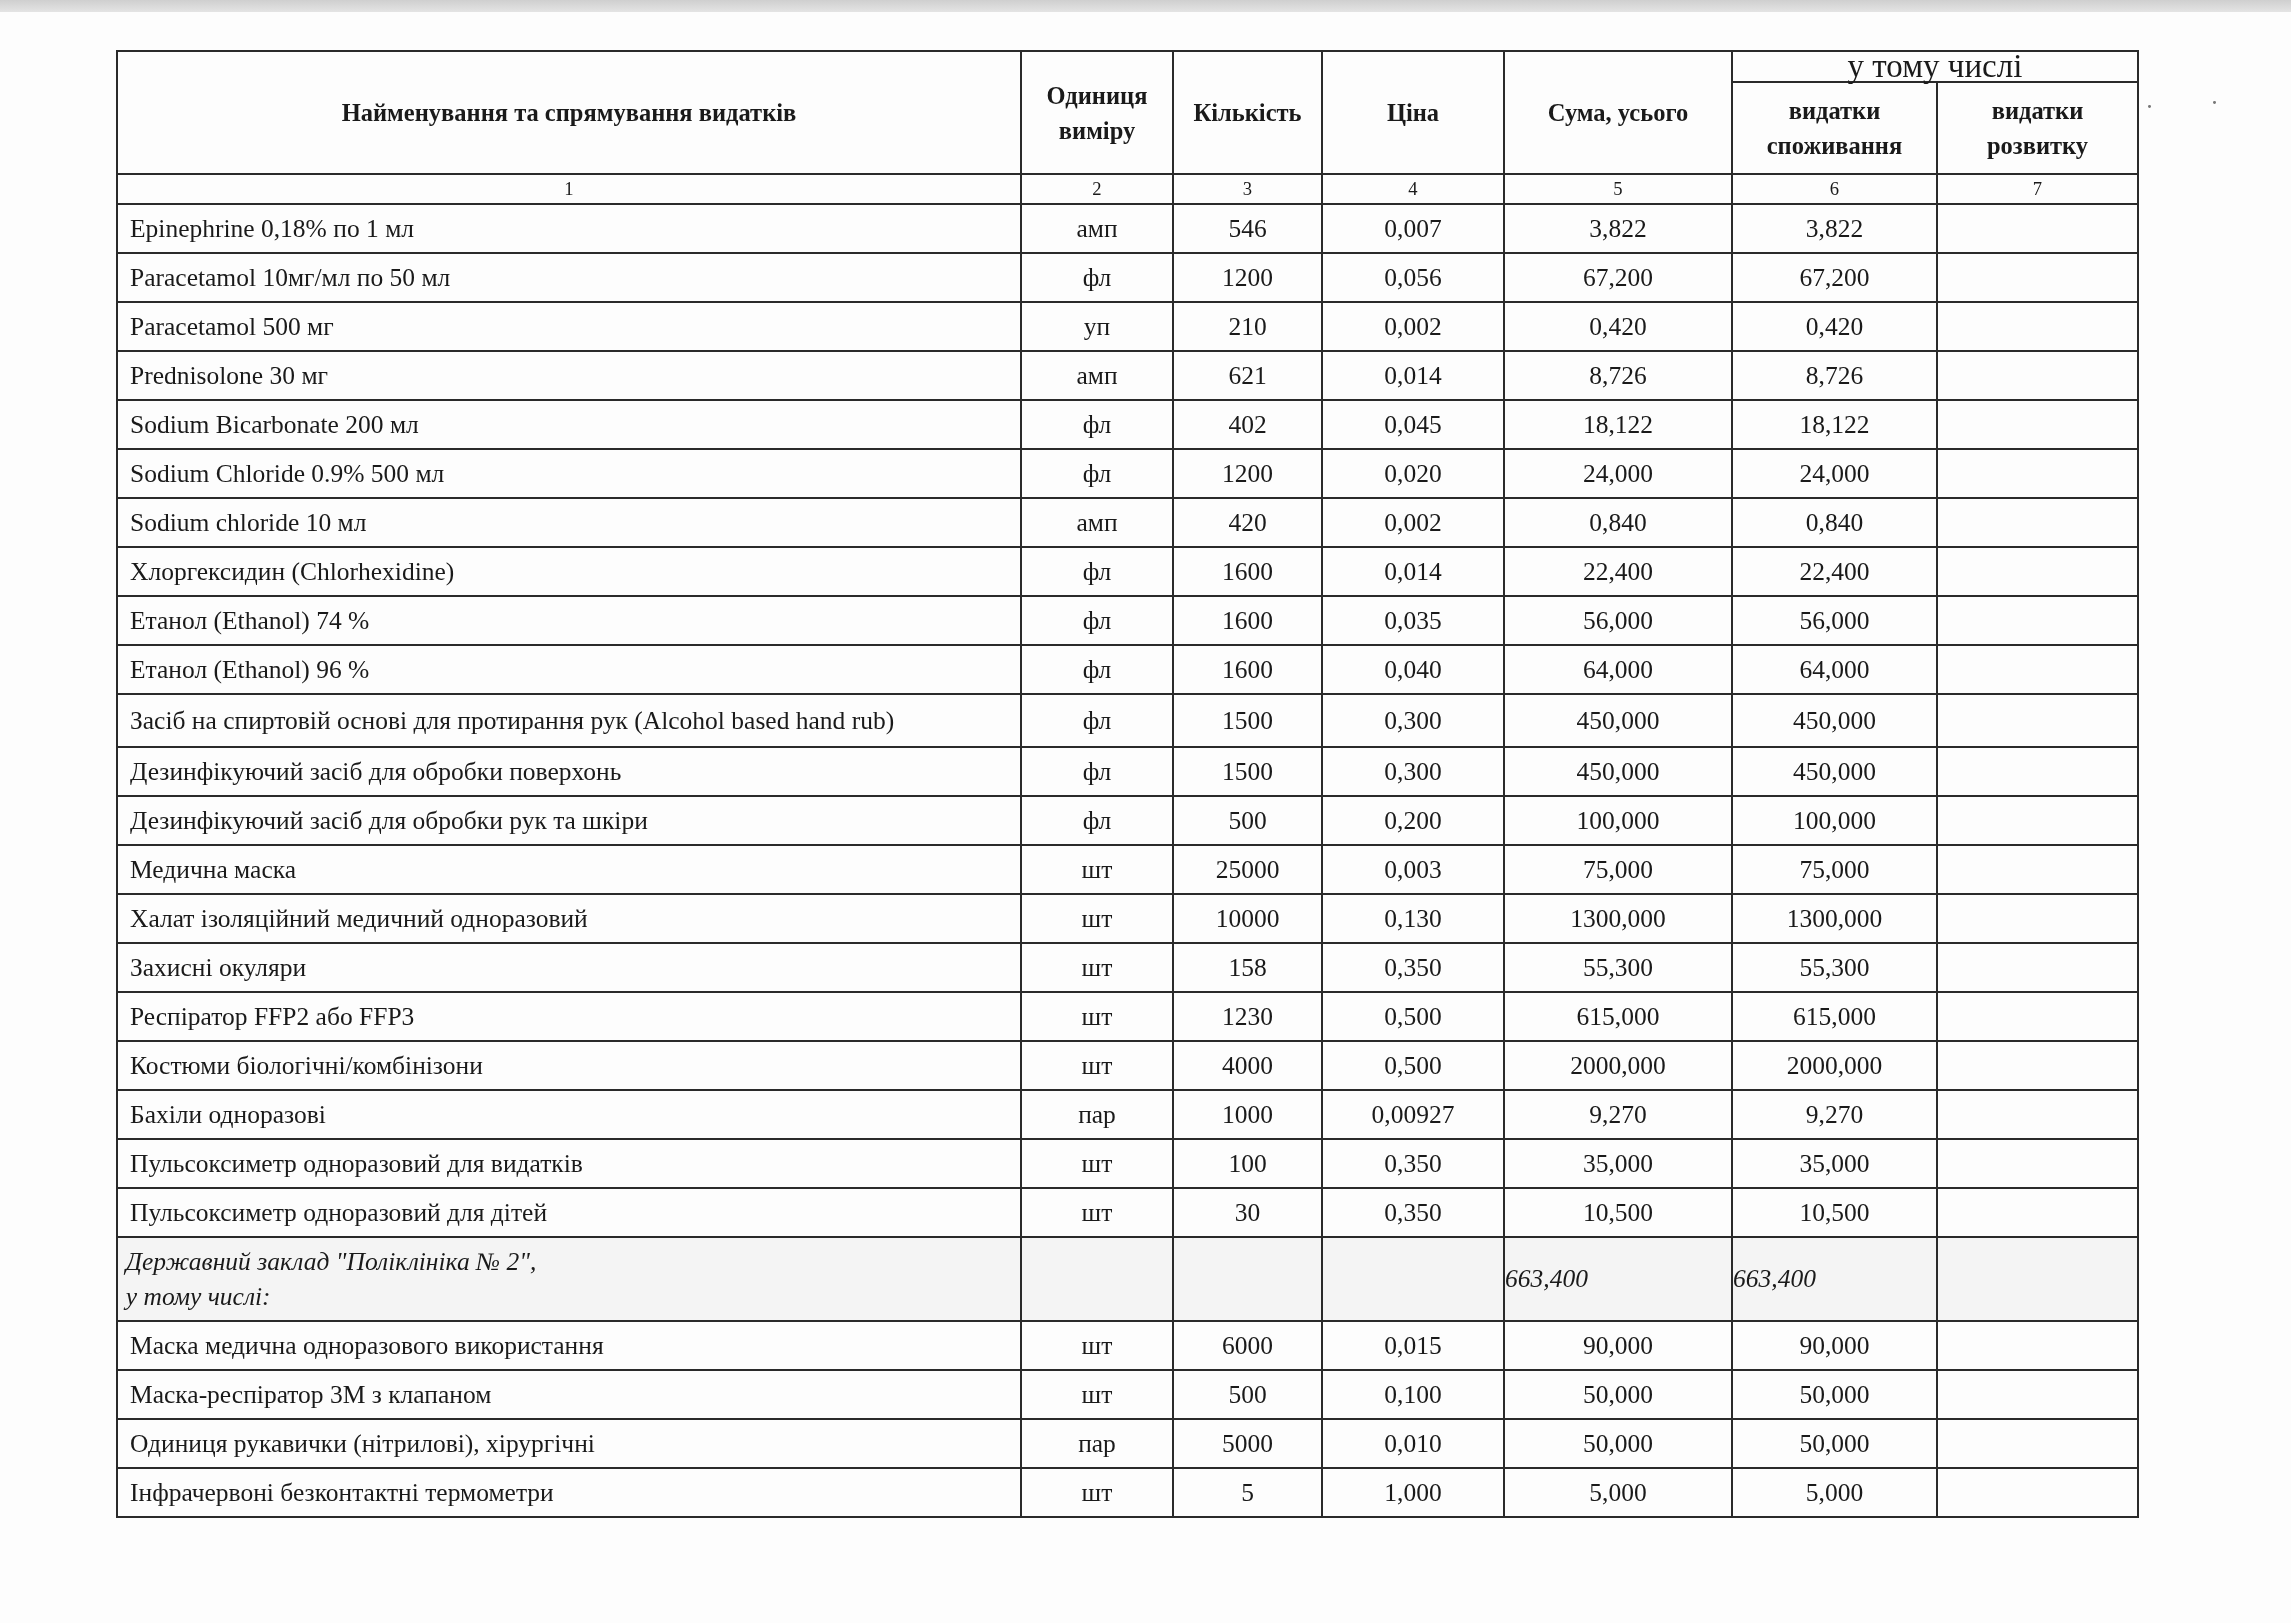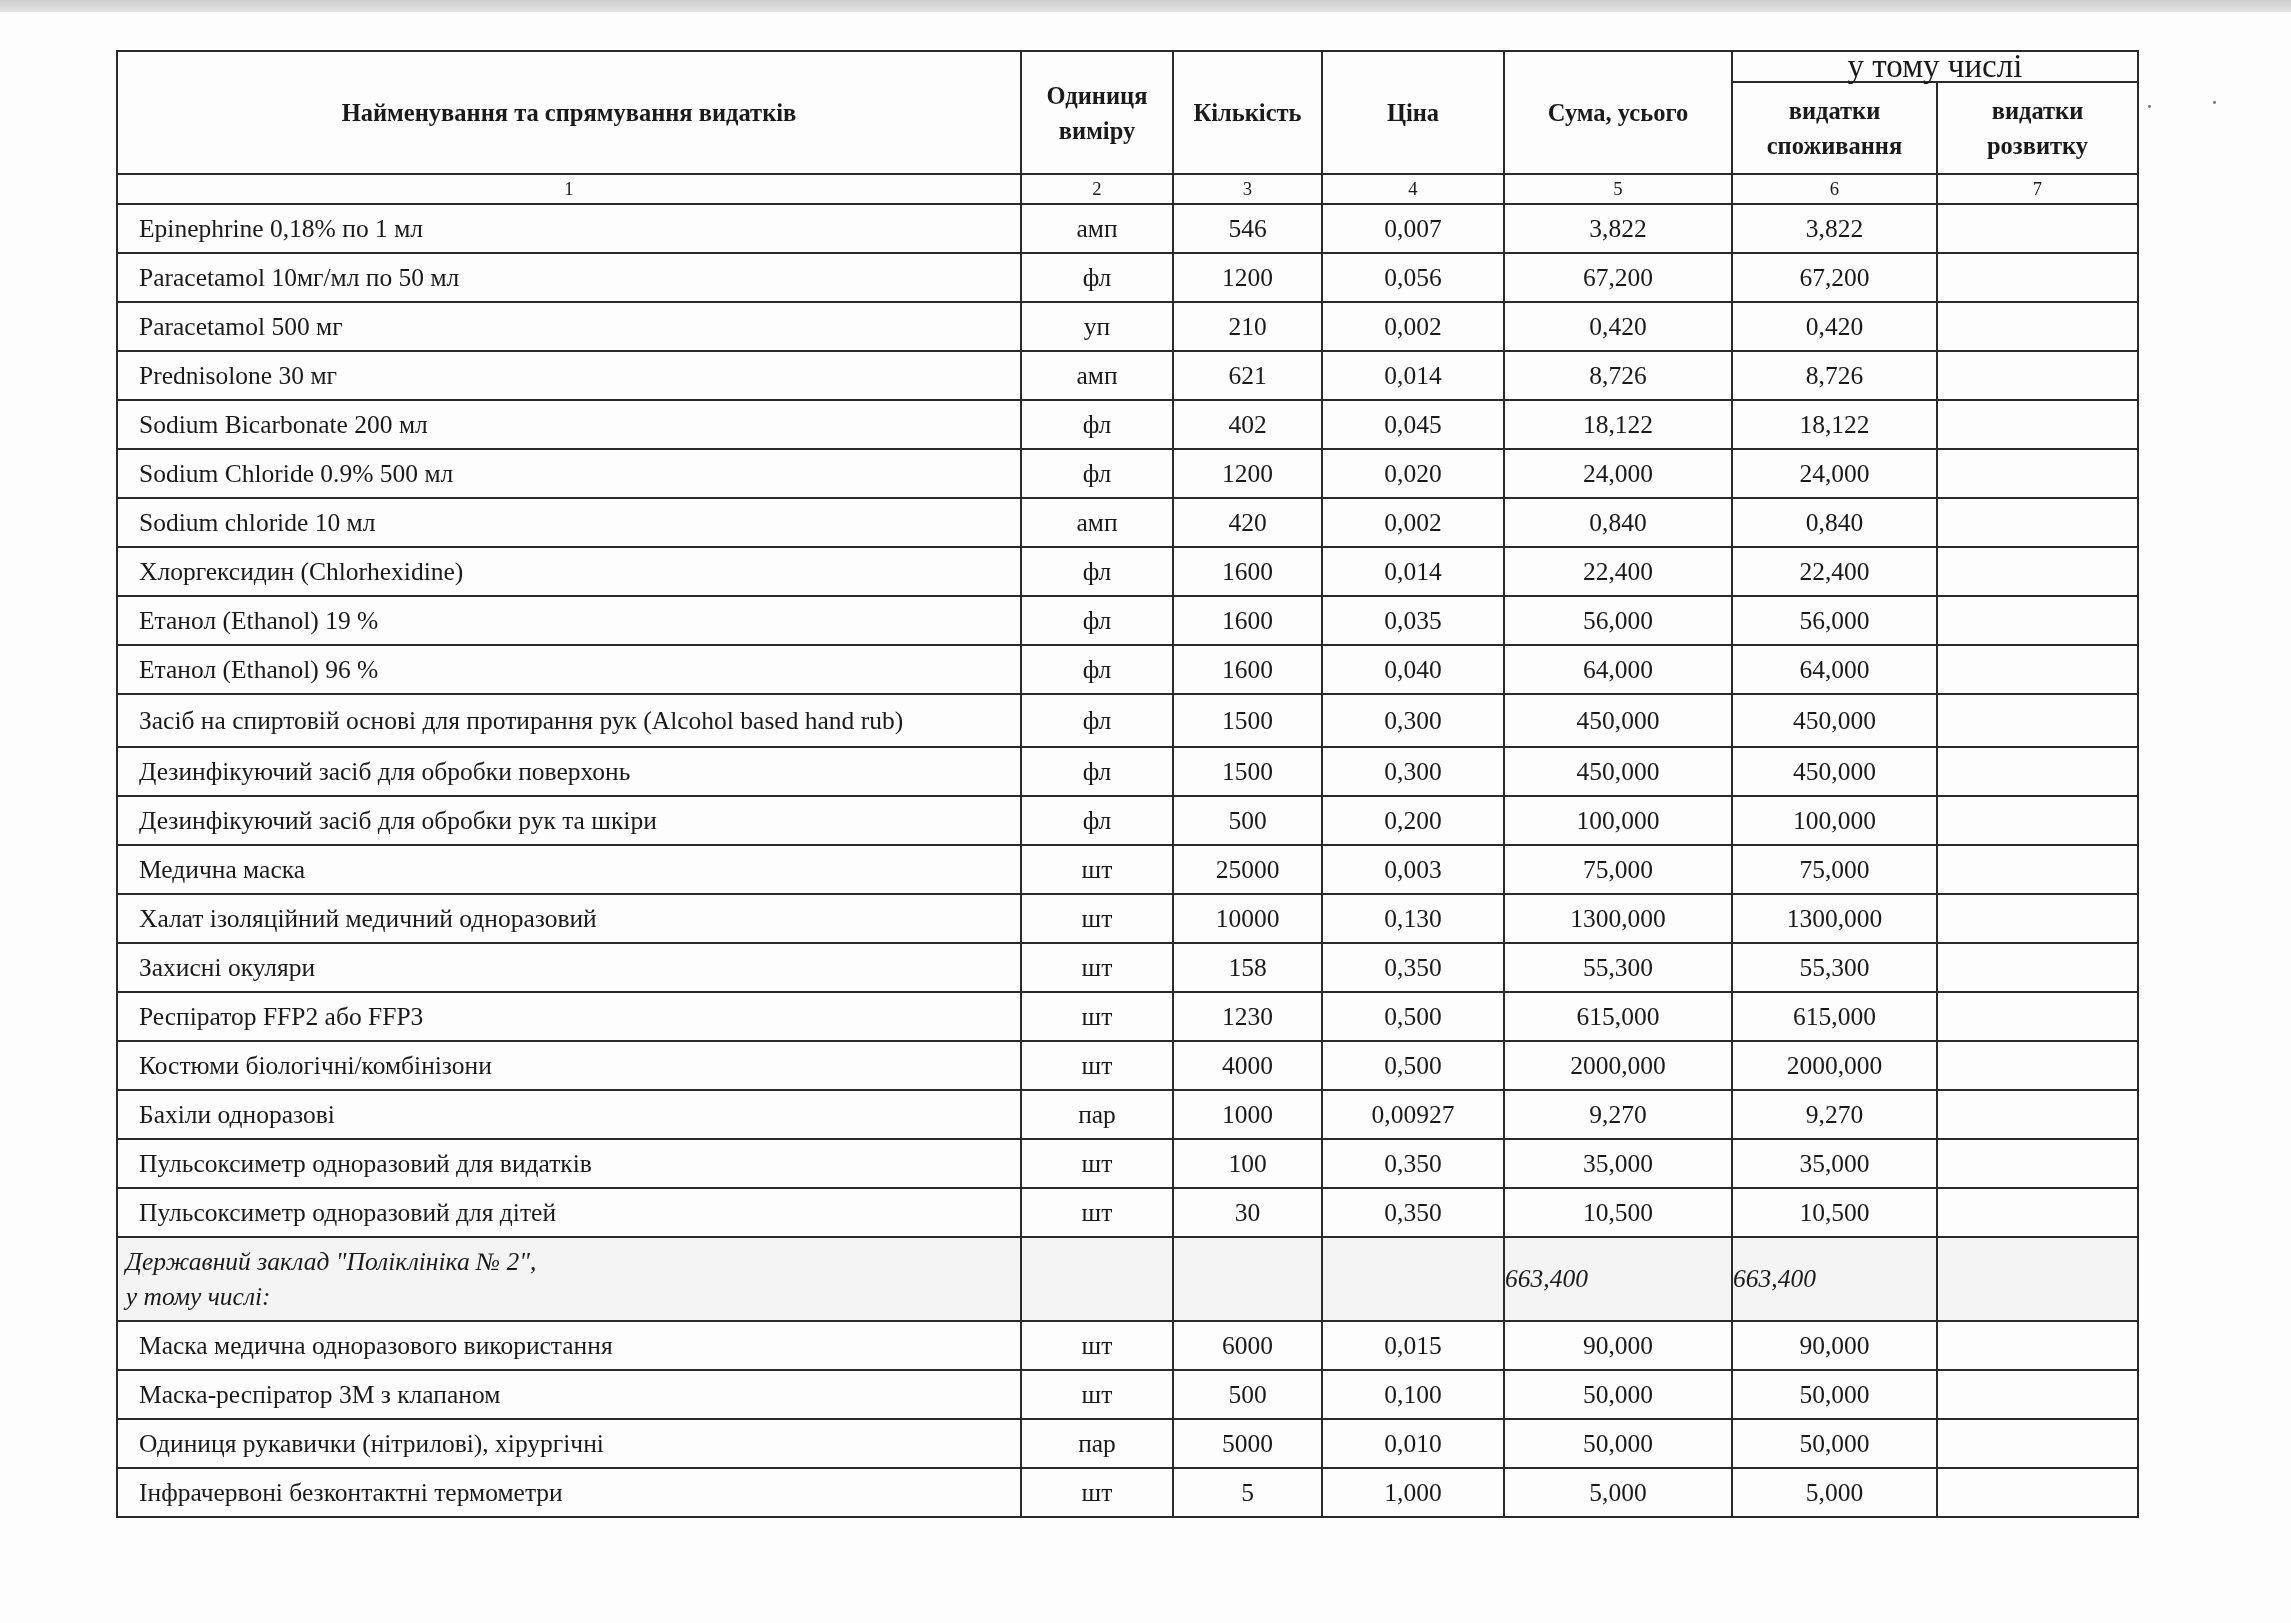--- a/index.html
+++ b/index.html
@@ -28,21 +28,21 @@
   th {
     font-weight: bold; font-size: 24.5px; text-align: center; line-height: 35px;
   }
   th.sub-group { font-weight: normal; font-size: 33px; height: 29px; line-height: 27.4px; }
   tr.index-row td {
     font-size: 18.6px; text-align: center; height: 28px; line-height: 27.4px;
   }
   tr.data-row td {
     font-size: 25.5px; height: 47px; text-align: center;
   }
-  tr.data-row td.name { text-align: left; padding-left: 21px; }
+  tr.data-row td.name { text-align: left; padding-left: 12px; }
   tr.data-row.tall td { height: 51px; border-radius: 8px; }
   tr.group-row td { font-style: italic; font-size: 25.5px; height: 82px; }
   tr.group-row td.name { text-align: left; padding-left: 7.8px; line-height: 35px; }
   tr.group-row { background: #f4f4f4; }
 </style>
 </head>
 <body>
 
 <div class="scan-band"></div>
 <div class="speck" style="left:2148px;top:105px"></div>
@@ -148,21 +148,21 @@
       <tr class="data-row">
         <td class="name">Хлоргексидин (Chlorhexidine)</td>
         <td>фл</td>
         <td>1600</td>
         <td>0,014</td>
         <td>22,400</td>
         <td>22,400</td>
         <td></td>
       </tr>
       <tr class="data-row">
-        <td class="name">Етанол (Ethanol) 19 %</td>
+        <td class="name">Етанол (Ethanol) 74 %</td>
         <td>фл</td>
         <td>1600</td>
         <td>0,035</td>
         <td>56,000</td>
         <td>56,000</td>
         <td></td>
       </tr>
       <tr class="data-row">
         <td class="name">Етанол (Ethanol) 96 %</td>
         <td>фл</td>

